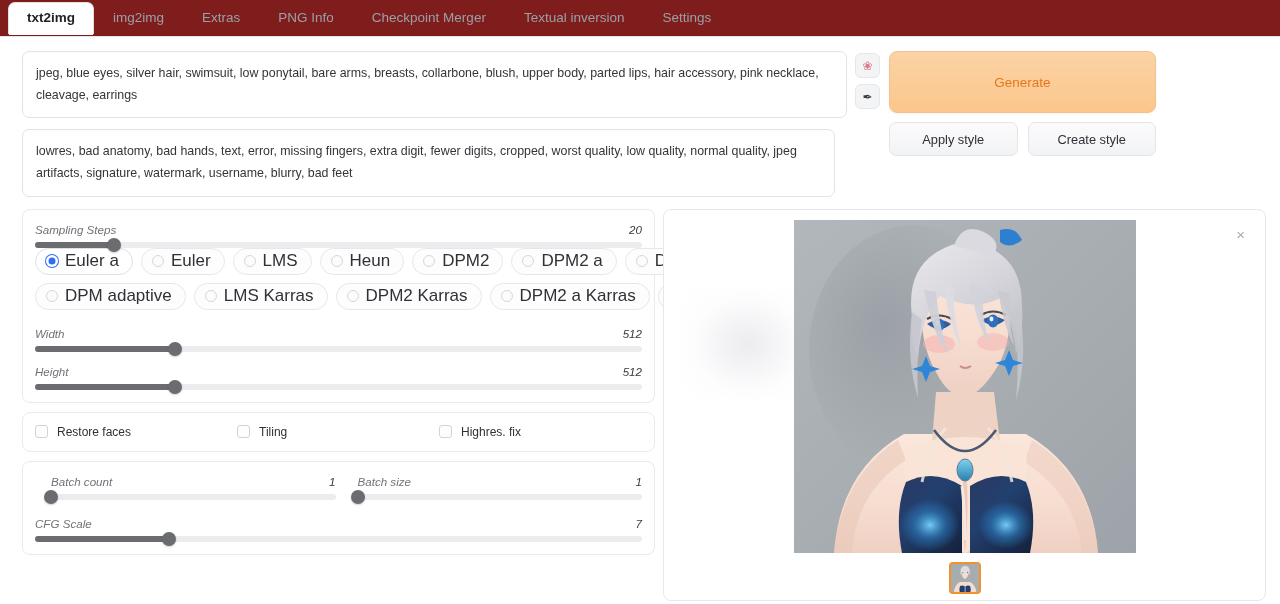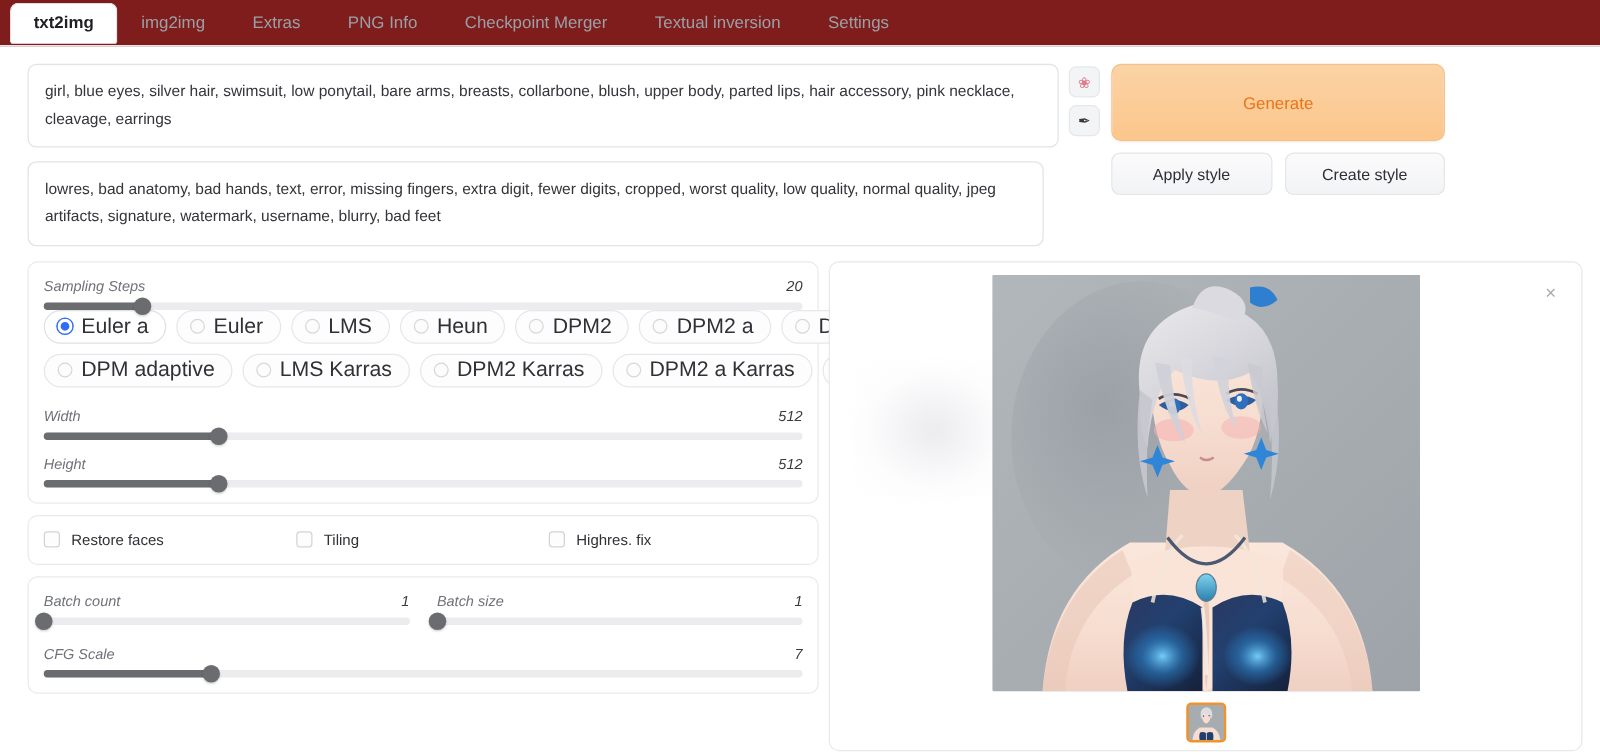--- a/index.html
+++ b/index.html
@@ -196,21 +196,21 @@
   .check-item.c1 { width: 202px; }
   .check-item.c2 { width: 202px; }
   .box {
     width: 13px; height: 13px;
     border: 1px solid #d2d3d7;
     border-radius: 3px;
     background: #fdfdfe;
     flex: none;
   }
 
-  .two-col { display: flex; gap: 22px; }
+  .two-col { display: flex; gap: 22px; margin-left: 16px; }
   .two-col > div { flex: 1; }
 
   
   .right-col { flex: 1; padding: 0 14px 0 8px; }
   .result-panel {
     position: relative;
     height: 392px;
     border: 1px solid #e8e8ea;
     border-radius: 8px;
     background: #ffffff;
@@ -263,21 +263,21 @@
   <div class="tab">PNG Info</div>
   <div class="tab">Checkpoint Merger</div>
   <div class="tab">Textual inversion</div>
   <div class="tab">Settings</div>
 </div>
 
 <div class="toprow">
 
   <div class="prompt-col">
     <div class="prompt-line">
-      <div class="textbox" placeholder="Prompt">girl, blue eyes, silver hair, swimsuit, low ponytail, bare arms, breasts, collarbone, blush, upper body, parted lips, hair accessory, pink necklace, cleavage, earrings</div>
+      <div class="textbox" placeholder="Prompt">jpeg, blue eyes, silver hair, swimsuit, low ponytail, bare arms, breasts, collarbone, blush, upper body, parted lips, hair accessory, pink necklace, cleavage, earrings</div>
       <div class="icon-col">
         <div class="icon-btn palette">❀</div>
         <div class="icon-btn brush">✒</div>
       </div>
     </div>
     <div class="prompt-line neg-wrap">
       <div class="textbox" placeholder="Negative prompt">lowres, bad anatomy, bad hands, text, error, missing fingers, extra digit, fewer digits, cropped, worst quality, low quality, normal quality, jpeg artifacts, signature, watermark, username, blurry, bad feet</div>
     </div>
   </div>
 

